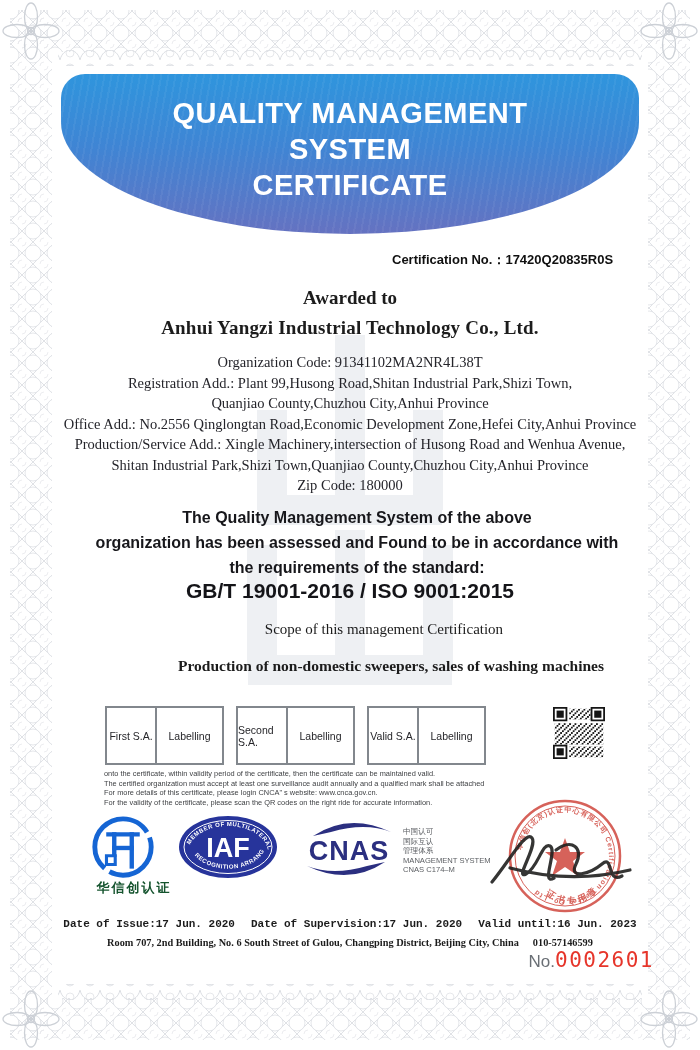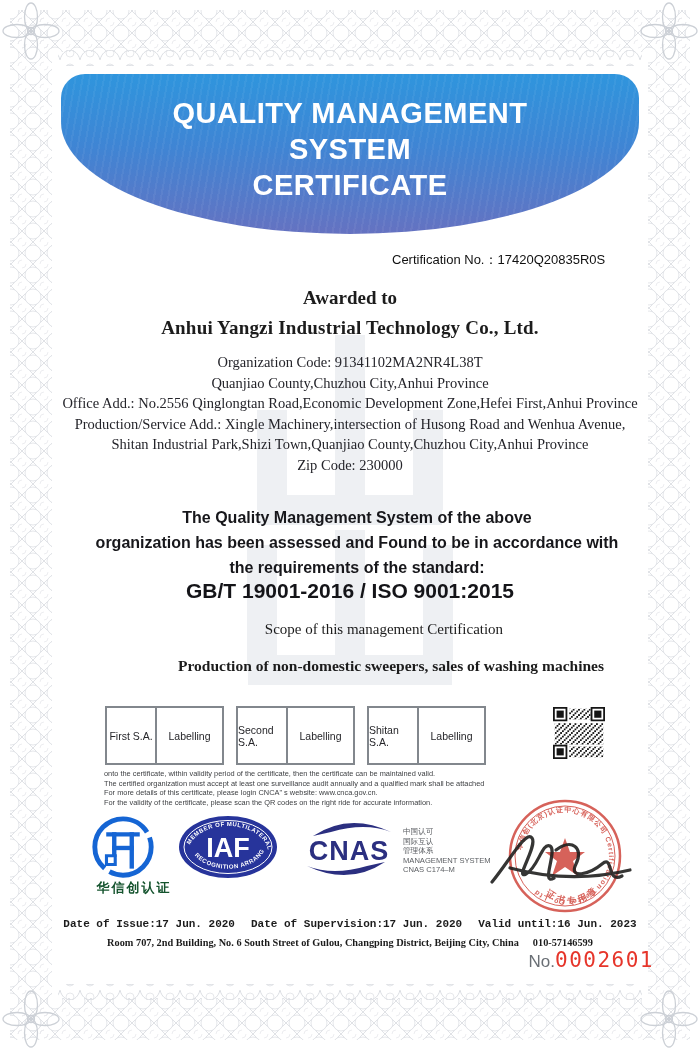--- a/index.html
+++ b/index.html
@@ -21,21 +21,21 @@
     content:"";position:absolute;inset:0;border-radius:inherit;
     background:repeating-linear-gradient(100deg,rgba(255,255,255,.05) 0 2px,transparent 2px 7px);
   }
   .banner-title{
     padding-top:21px;color:#ffffff;font-family:"Liberation Sans",sans-serif;
     font-weight:bold;font-size:29px;line-height:36px;letter-spacing:.5px;
   }
   
   .cert-no{
     position:absolute;left:392px;top:251px;font-family:"Liberation Sans",sans-serif;
-    font-weight:normal;font-size:13px;color:#101010;white-space:nowrap;
+    font-weight:bold;font-size:13px;color:#101010;white-space:nowrap;
   }
   .awarded{position:absolute;left:0;width:700px;top:287px;text-align:center;
     font-weight:bold;font-size:19px;}
   .company{position:absolute;left:0;width:700px;top:317px;text-align:center;
     font-weight:bold;font-size:19px;letter-spacing:.2px;}
   .info{position:absolute;left:0;width:700px;top:352px;text-align:center;
     font-size:14.5px;line-height:20.5px;color:#24242a;}
   .statement{position:absolute;left:0;width:700px;top:505px;text-align:center;
     font-family:"Liberation Sans",sans-serif;font-weight:bold;font-size:16px;
     line-height:25px;color:#17171b;padding-left:7px;}
@@ -139,25 +139,26 @@
 
   <div class="cert-no">
     <span>Certification No.</span><span>：</span><span>17420Q20835R0S</span>
   </div>
 
   <div class="awarded">Awarded to</div>
   <div class="company">Anhui Yangzi Industrial Technology Co., Ltd.</div>
 
   <div class="info">
     <div>Organization Code: 91341102MA2NR4L38T</div>
+    <div>Registration Add.: Plant 99,Husong Road,Shitan Industrial Park,Shizi Town,</div>
     <div>Quanjiao County,Chuzhou City,Anhui Province</div>
-    <div>Office Add.: No.2556 Qinglongtan Road,Economic Development Zone,Hefei First,Anhui Province</div>
+    <div>Office Add.: No.2556 Qinglongtan Road,Economic Development Zone,Hefei City,Anhui Province</div>
     <div>Production/Service Add.: Xingle Machinery,intersection of Husong Road and Wenhua Avenue,</div>
     <div>Shitan Industrial Park,Shizi Town,Quanjiao County,Chuzhou City,Anhui Province</div>
-    <div>Zip Code: 230000</div>
+    <div>Zip Code: 180000</div>
   </div>
 
   <div class="statement">
     <div>The Quality Management System of the above</div>
     <div>organization has been assessed and Found to be in accordance with</div>
     <div>the requirements of the standard:</div>
   </div>
 
   <div class="standard">GB/T 19001-2016 / ISO 9001:2015</div>
   <div class="scope-label">Scope of this management Certification</div>
@@ -166,21 +167,21 @@
   <div class="boxes">
     <div class="abox">
       <div class="cell period">First S.A.</div>
       <div class="cell lab">Labelling</div>
     </div>
     <div class="abox">
       <div class="cell period">Second S.A.</div>
       <div class="cell lab">Labelling</div>
     </div>
     <div class="abox">
-      <div class="cell period">Shitan S.A.</div>
+      <div class="cell period">Valid S.A.</div>
       <div class="cell lab">Labelling</div>
     </div>
   </div>
 
   <svg class="abs" style="left:553px;top:707px" width="52" height="52" viewBox="0 0 29 29">
     <defs>
       <pattern id="qrnoise" width="3" height="3" patternUnits="userSpaceOnUse">
         <rect width="3" height="3" fill="#fff"></rect>
         <rect x="0" y="0" width="1" height="1" fill="#161616"></rect>
         <rect x="2" y="1" width="1" height="1" fill="#161616"></rect>

